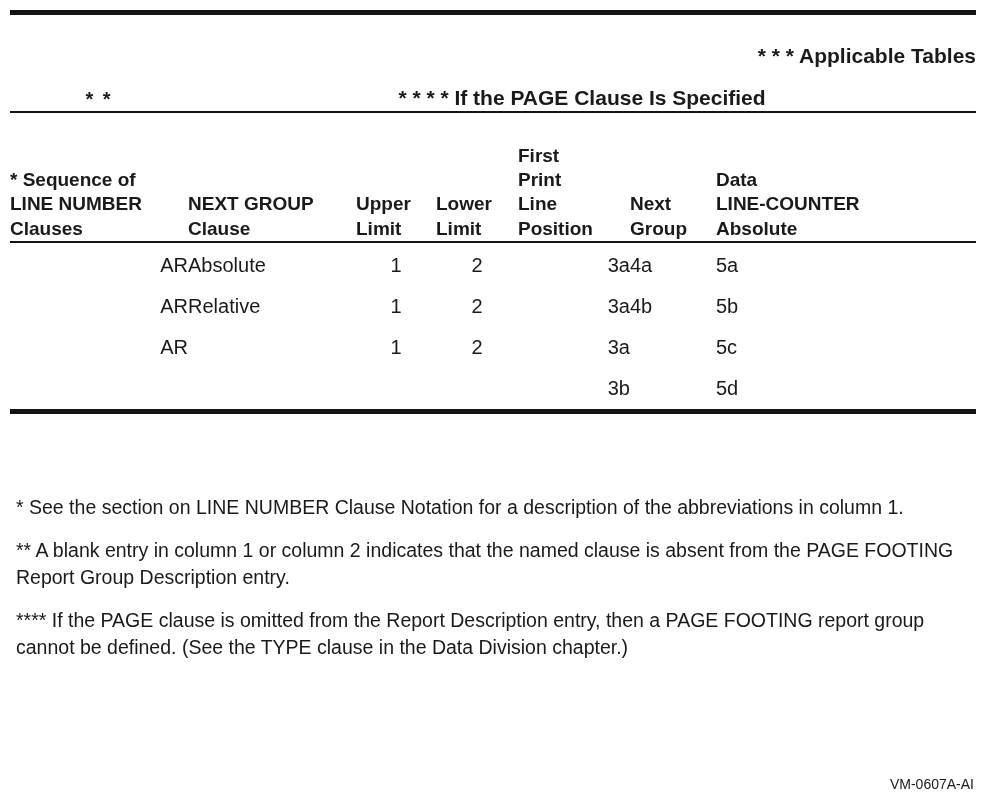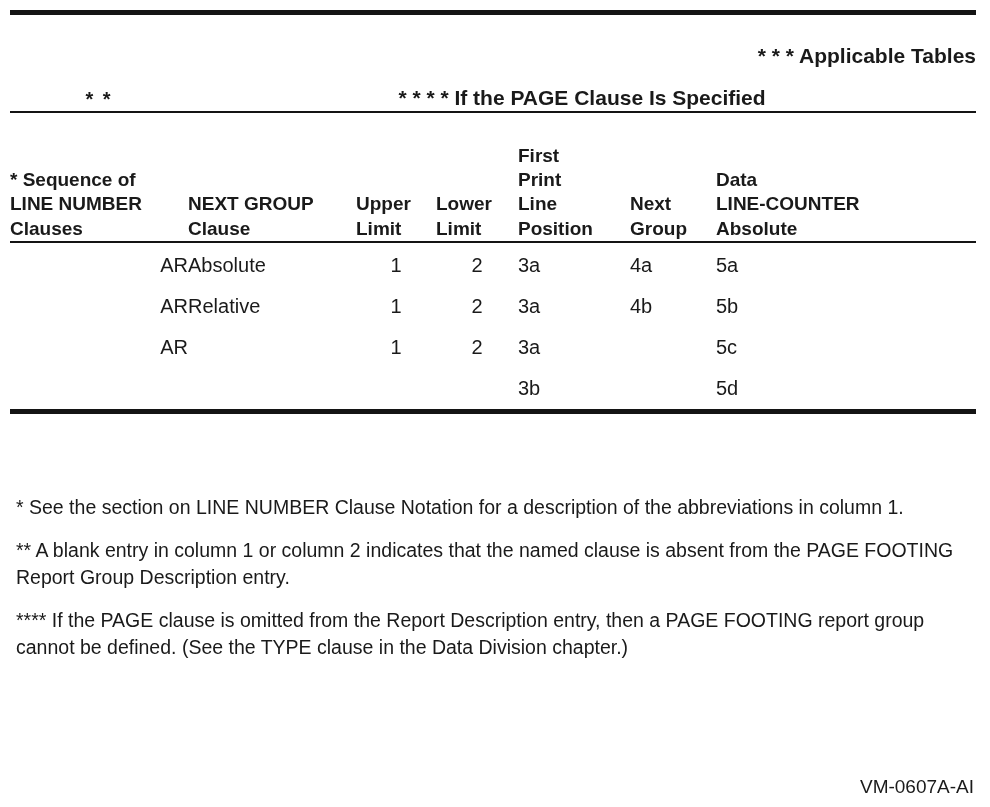--- a/index.html
+++ b/index.html
@@ -104,41 +104,41 @@
     font-size: 20px;
     line-height: 41px;
     font-weight: normal;
     padding-top: 6px;
     height: 166px;
   }
   .seq-line { padding-left: 10px; text-align: right; }
   .seq-line .a { display: inline-block; width: 58px; }
   .cell-stack { padding-left: 12px; }
   .num-col { text-align: center; }
-  .c5-col { padding-left: 38px; }
+  .c5-col { padding-left: 38px; text-align: right; }
   .c6-col { padding-left: 30px; }
   .c7-col { padding-left: 17px; }
 
   
   .notes {
     position: absolute;
     left: 16px;
     top: 494px;
     width: 958px;
     font-size: 19.5px;
     line-height: 1.38;
   }
   .note { margin-bottom: 16px; }
   .note:last-child { margin-bottom: 0; }
 
   .figure-id {
     position: absolute;
     right: 16px;
     top: 776px;
-    font-size: 19px;
+    font-size: 14px;
     text-align: right;
   }
 </style>
 </head>
 <body>
 
 <div class="page">
 
   <div class="table-block">
 

